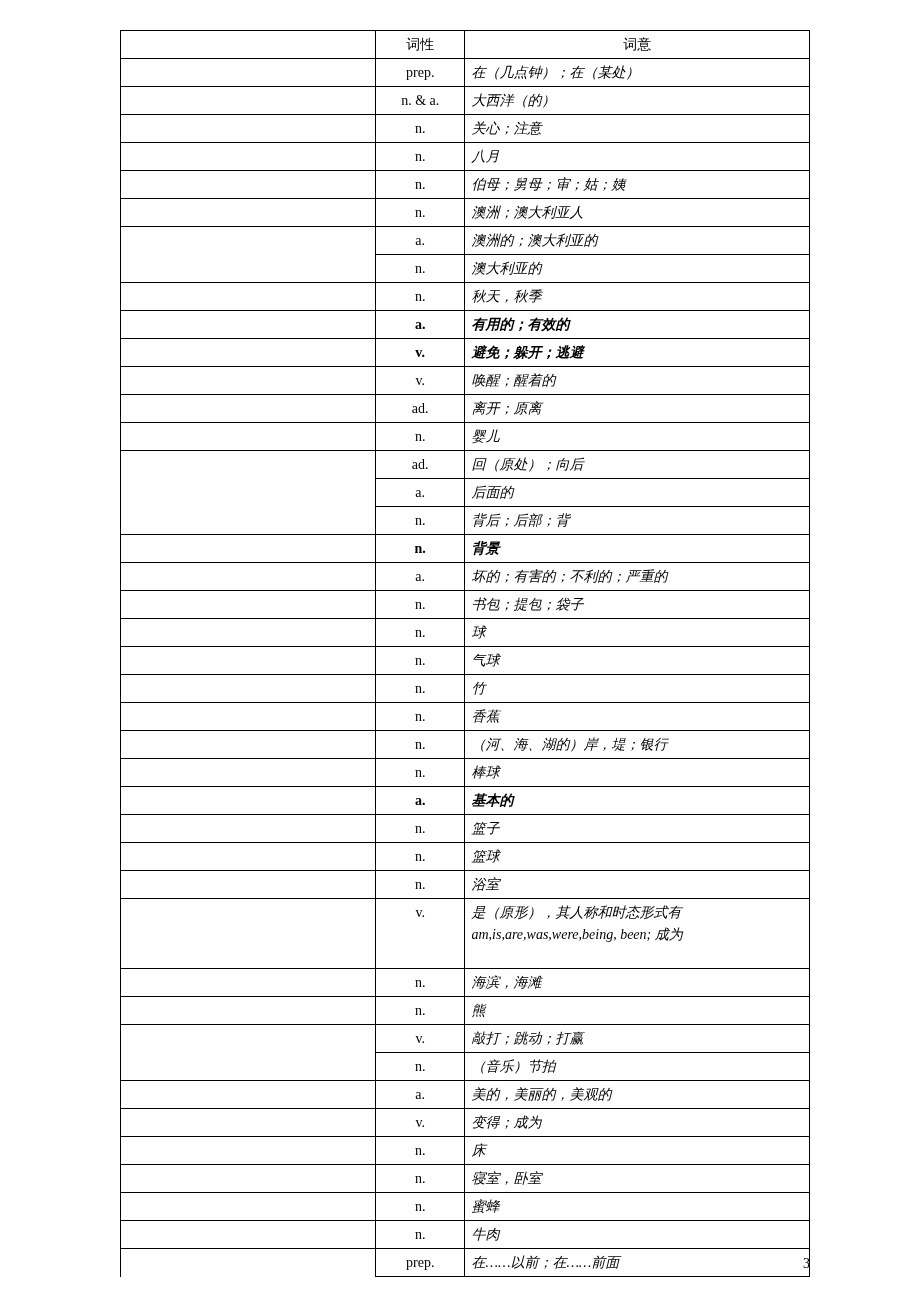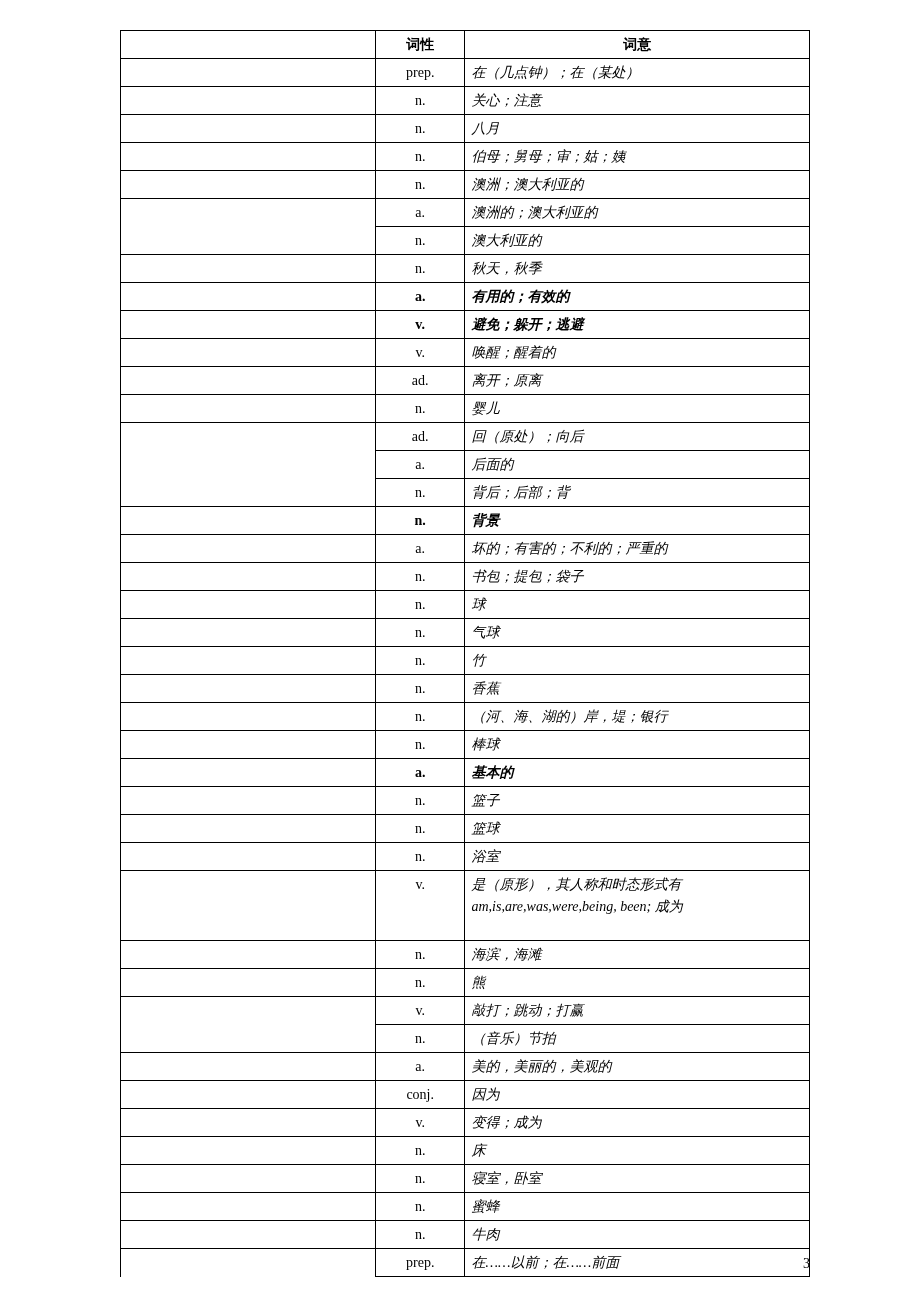--- a/index.html
+++ b/index.html
@@ -24,21 +24,21 @@
     col.c2 { width: 13%; }
     col.c3 { width: 50%; }
     th, td {
       border: 1px solid #000;
       padding: 3px 6px;
       vertical-align: top;
       line-height: 1.5;
       height: 25px;
     }
     th {
-      font-weight: bold;
+      font-weight: normal;
     }
     td.pos {
       text-align: center;
     }
     td.mean {
       text-align: left;
       font-style: italic;
     }
     td.word {
       text-align: left;
@@ -71,37 +71,42 @@
       </tr>
     </thead>
     <tbody id="tbody">
         <tr>
           <td class="word"></td>
           <td class="pos">prep.</td>
           <td class="mean">在（几点钟）；在（某处）</td>
         </tr>
         <tr>
           <td class="word"></td>
+          <td class="pos">n. &amp; a.</td>
+          <td class="mean">大西洋（的）</td>
+        </tr>
+        <tr>
+          <td class="word"></td>
           <td class="pos">n.</td>
           <td class="mean">关心；注意</td>
         </tr>
         <tr>
           <td class="word"></td>
           <td class="pos">n.</td>
           <td class="mean">八月</td>
         </tr>
         <tr>
           <td class="word"></td>
           <td class="pos">n.</td>
           <td class="mean">伯母；舅母；审；姑；姨</td>
         </tr>
         <tr>
           <td class="word"></td>
           <td class="pos">n.</td>
-          <td class="mean">澳洲；澳大利亚的</td>
+          <td class="mean">澳洲；澳大利亚人</td>
         </tr>
         <tr>
           <td class="word no-bottom"></td>
           <td class="pos">a.</td>
           <td class="mean">澳洲的；澳大利亚的</td>
         </tr>
         <tr>
           <td class="word no-top"></td>
           <td class="pos">n.</td>
           <td class="mean">澳大利亚的</td>
@@ -238,25 +243,20 @@
         </tr>
         <tr>
           <td class="word no-top"></td>
           <td class="pos">n.</td>
           <td class="mean">（音乐）节拍</td>
         </tr>
         <tr>
           <td class="word"></td>
           <td class="pos">a.</td>
           <td class="mean">美的，美丽的，美观的</td>
-        </tr>
-        <tr>
-          <td class="word"></td>
-          <td class="pos">conj.</td>
-          <td class="mean">因为</td>
         </tr>
         <tr>
           <td class="word"></td>
           <td class="pos">v.</td>
           <td class="mean">变得；成为</td>
         </tr>
         <tr>
           <td class="word"></td>
           <td class="pos">n.</td>
           <td class="mean">床</td>

